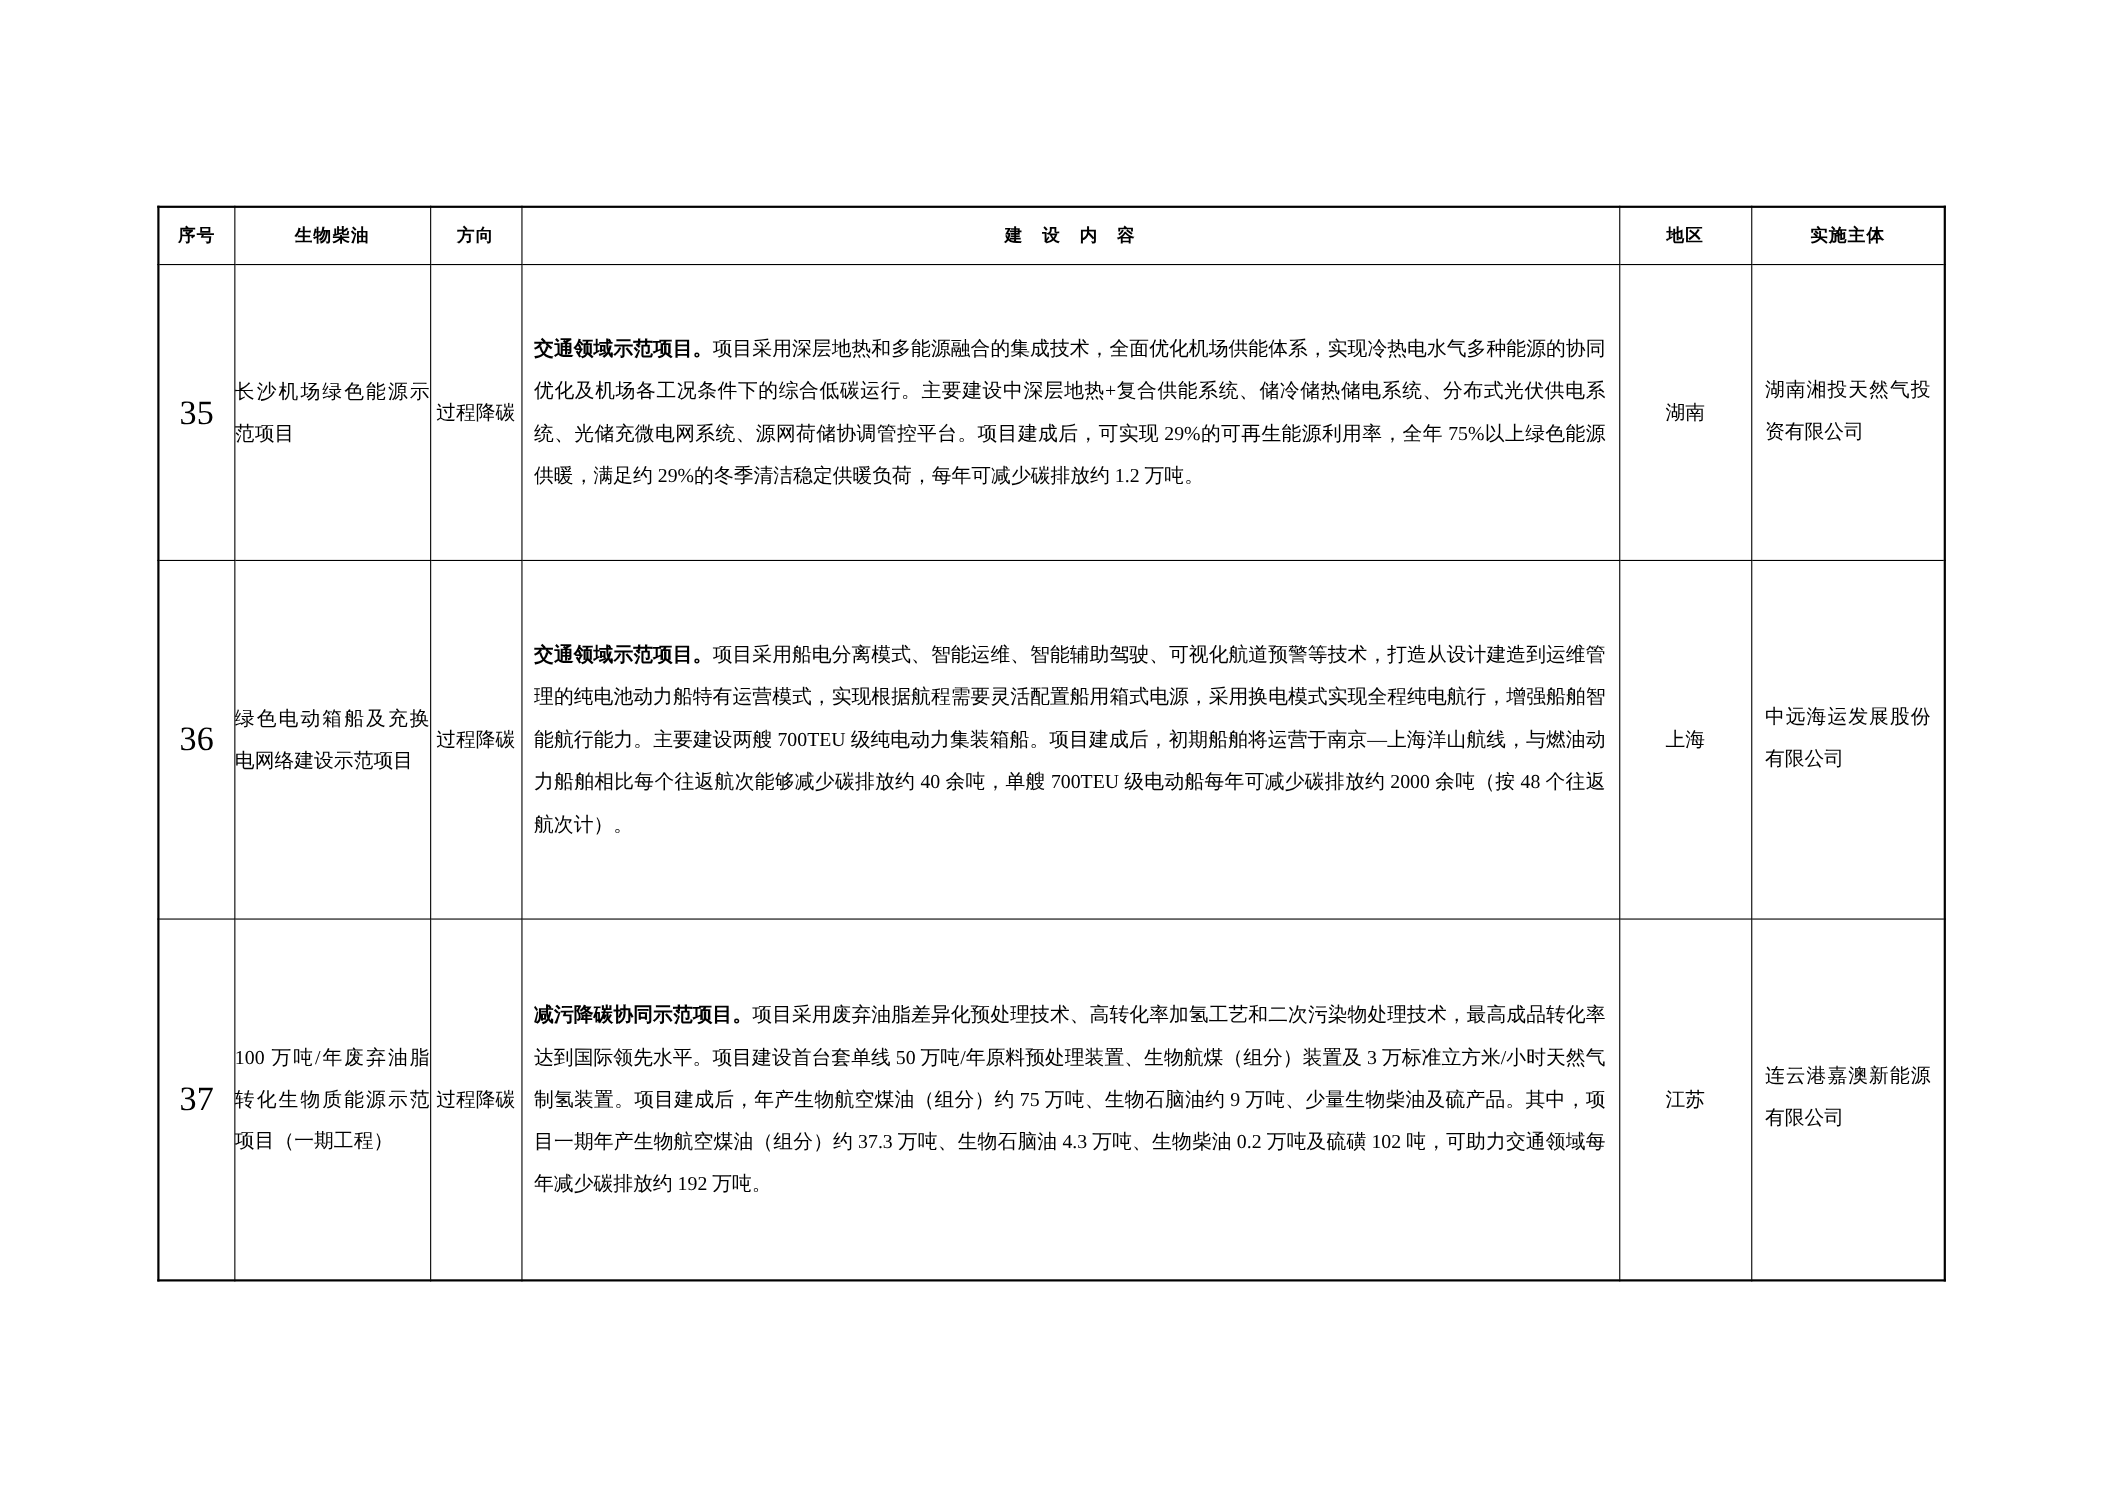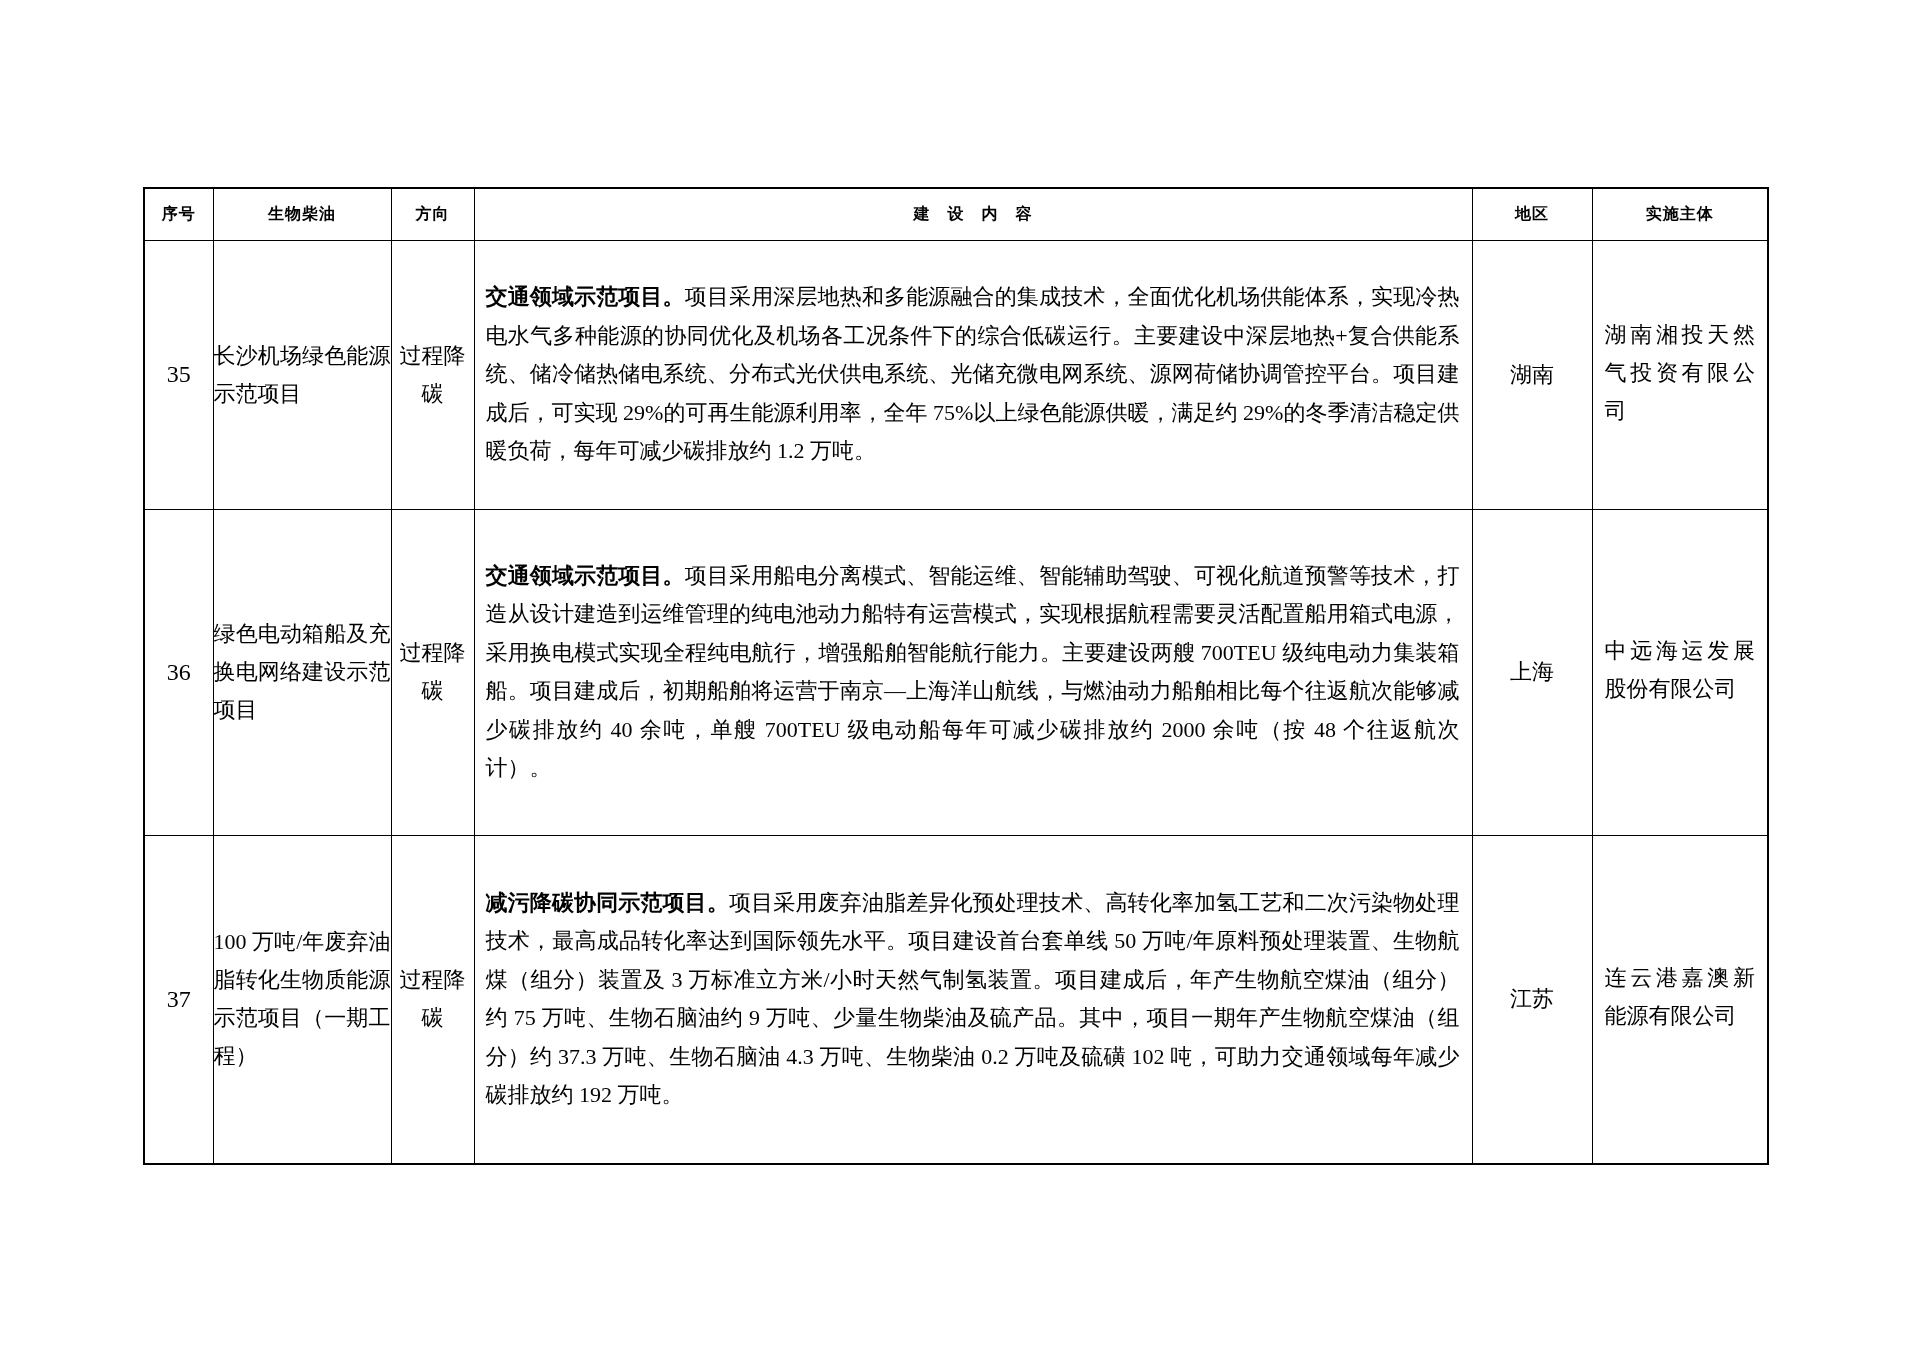--- a/index.html
+++ b/index.html
@@ -19,36 +19,36 @@
   }
   col.c-no     { width: 69px; }
   col.c-name   { width: 178px; }
   col.c-dir    { width: 83px; }
   col.c-cont   { width: 998px; }
   col.c-region { width: 120px; }
   col.c-entity { width: 176px; }
   .doc-table td, .doc-table th {
     border: 1px solid #000;
     vertical-align: middle;
-    font-size: 22px;
+    font-size: 18px;
   }
   tr.hdr { height: 52px; }
   tr.hdr th {
     font-weight: bold;
     font-size: 16px;
     text-align: center;
     letter-spacing: 1px;
     white-space: pre;
   }
   tr.r35 { height: 269px; }
   tr.r36 { height: 326px; }
   tr.r37 { height: 329px; }
   td.no {
     text-align: center;
-    font-size: 24px;
+    font-size: 31px;
   }
   td.name {
     padding: 0 0;
     line-height: 38px;
     text-align: justify;
     text-justify: inter-ideograph;
   }
   td.dir {
     text-align: center;
     line-height: 38px;

